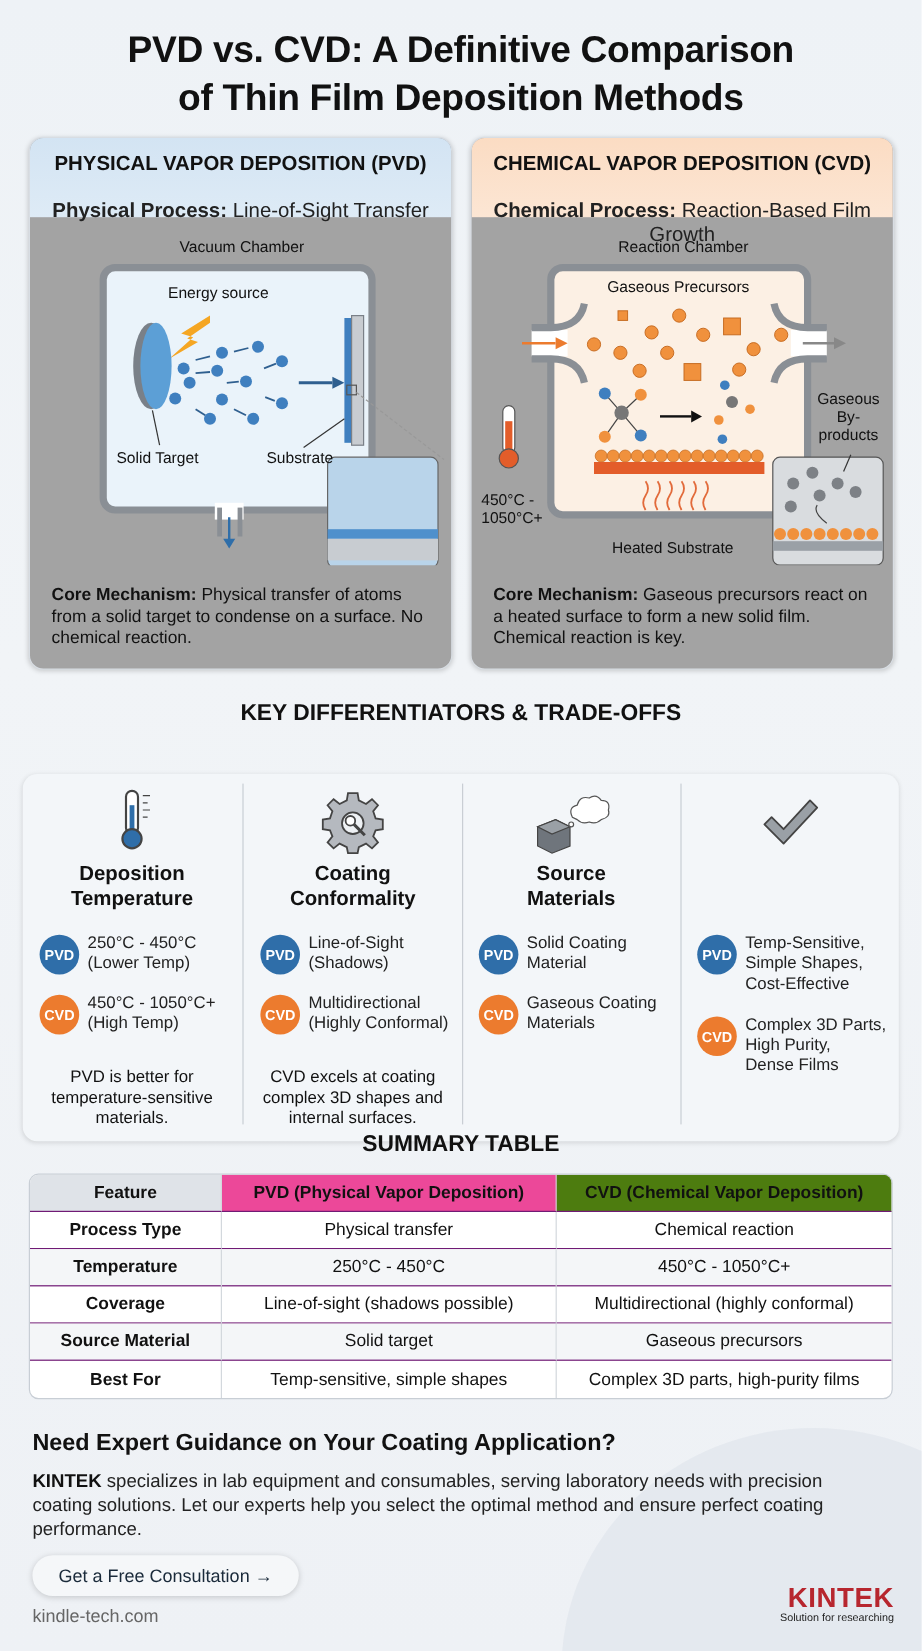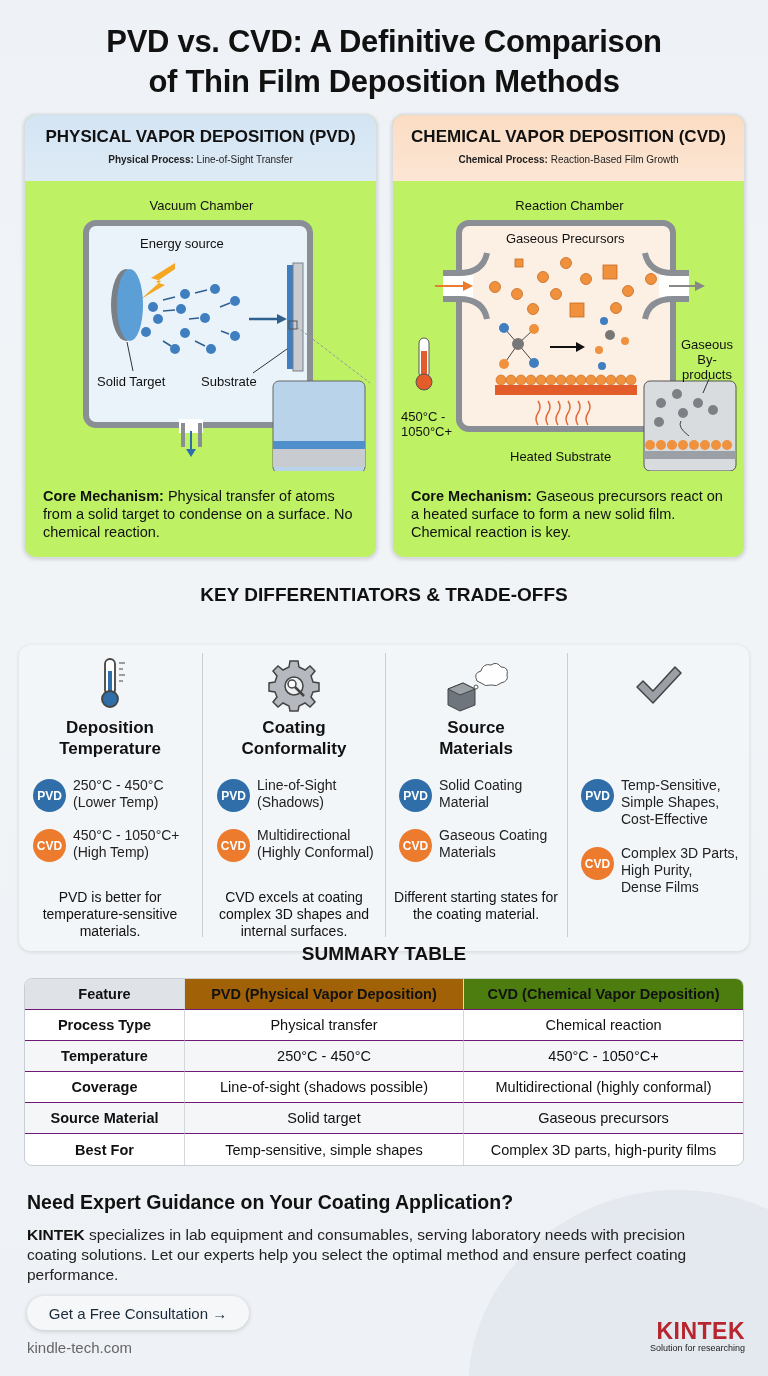--- a/index.html
+++ b/index.html
@@ -10,31 +10,31 @@
     color: #111;
     position: relative;
   }
   .main-title {
     position: absolute; top: 22px; left: 0; width: 768px;
     text-align: center; font-size: 31px; font-weight: 700; line-height: 40px;
     color: #111; letter-spacing: -0.3px;
   }
   .proc-card {
     position: absolute; top: 114px; width: 353px; height: 444px;
-    background: #bef264; border-radius: 12px;
+    background: #a3a3a3; border-radius: 12px;
     box-shadow: 0 1px 4px rgba(0,0,0,0.18); overflow: hidden;
     border: 1px solid #d8dde3;
   }
   .proc-card.pvd { left: 24px; }
   .proc-card.cvd { left: 392px; }
   .proc-head { height: 66px; text-align: center; padding-top: 12px; }
   .pvd .proc-head { background: linear-gradient(180deg, #d3e4f3, #deebf6); }
   .cvd .proc-head { background: linear-gradient(180deg, #fbdcc3, #fce6d4); }
   .proc-title { font-size: 17px; font-weight: 700; color: #111; }
-  .proc-sub { font-size: 10px; margin-top: 7px; color: #222; }
+  .proc-sub { font-size: 17px; margin-top: 19px; color: #222; }
   .proc-sub b { font-weight: 700; }
   .diagram { position: absolute; top: 66px; left: 0; width: 353px; height: 290px; }
   .chamber-label { position: absolute; top: 17px; width: 100%; text-align: center; font-size: 13px; color: #111; }
   .dlabel { position: absolute; font-size: 13px; color: #111; }
   .core { position: absolute; top: 372px; left: 18px; right: 12px; font-size: 14.5px; line-height: 18px; color: #111; }
   .core b { font-weight: 700; }
 
   .section-title { position: absolute; left: 0; width: 768px; text-align: center; font-size: 19px; font-weight: 700; color: #111; }
   .diff-panel {
     position: absolute; top: 645px; left: 19px; width: 730px; height: 306px;
@@ -54,21 +54,21 @@
   .sum-table {
     position: absolute; top: 978px; left: 24px; width: 720px;
     border-collapse: separate; border-spacing: 0;
     border: 1px solid #c8ced5; border-radius: 8px; overflow: hidden; background: #fff;
   }
   .sum-table th, .sum-table td { height: 31px; text-align: center; font-size: 14.5px; border-bottom: 1px solid #701a75; border-right: 1px solid #d3d8dd; color: #111; }
   .sum-table tr:last-child td { border-bottom: none; text-align: center; }
   .sum-table th:last-child, .sum-table td:last-child { border-right: none; }
   .sum-table th { font-weight: 700; }
   .sum-table th.c0 { background: #dfe3e8; width: 160px; }
-  .sum-table th.c1 { background: #a16207; width: 279px; }
+  .sum-table th.c1 { background: #ec4899; width: 279px; }
   .sum-table th.c2 { background: #4d7c0f; }
   .sum-table td.c0 { font-weight: 700; }
   .sum-table tr.alt td { background: #f4f6f8; }
 
   .cta-title { position: absolute; top: 1191px; left: 27px; font-size: 19.5px; font-weight: 700; color: #111; }
   .cta-body { position: absolute; top: 1225px; left: 27px; width: 680px; font-size: 15.5px; line-height: 20px; color: #222; }
   .cta-body b { font-weight: 700; color: #111; }
   .cta-button {
     position: absolute; top: 1296px; left: 27px; width: 222px; height: 34px;
     background: #f5f7f9; border-radius: 17px; box-shadow: 0 1px 5px rgba(0,0,0,0.18);
@@ -143,21 +143,21 @@
       <line x1="272" y1="146" x2="345" y2="202" stroke="#999" stroke-dasharray="3,2"></line>
 
       <rect x="248" y="200" width="92" height="92" rx="6" fill="#b9d4ea" stroke="#666"></rect>
       <rect x="248" y="260" width="92" height="8" fill="#4f90cc"></rect>
       <rect x="248" y="268" width="92" height="18" fill="#c8ccd1"></rect>
       <line x1="102" y1="161" x2="108" y2="190" stroke="#333" stroke-width="1"></line>
       <line x1="262" y1="168" x2="228" y2="192" stroke="#333" stroke-width="1"></line>
     </svg>
     <div class="dlabel" style="top:55px;left:115px">Energy source</div>
     <div class="dlabel" style="top:193px;left:72px">Solid Target</div>
-    <div class="dlabel" style="top:193px;left:176px">Substrate</div>
+    <div class="dlabel" style="top:193px;left:197px">Substrate</div>
   </div>
   <div class="core"><b>Core Mechanism:</b><span> Physical transfer of atoms from a solid target to condense on a surface. No chemical reaction.</span></div>
 </div>
 
 <div class="proc-card cvd">
   <div class="proc-head">
     <div class="proc-title">CHEMICAL VAPOR DEPOSITION (CVD)</div>
     <div class="proc-sub"><b>Chemical Process:</b><span> Reaction-Based Film Growth</span></div>
   </div>
   <div class="diagram">
@@ -254,21 +254,21 @@
           <circle cx="301" cy="264" r="5"></circle>
           <circle cx="312" cy="264" r="5"></circle>
           <circle cx="323" cy="264" r="5"></circle>
           <circle cx="334" cy="264" r="5"></circle>
         </g>
       <rect x="251" y="270" width="92" height="8" fill="#9aa0a6"></rect>
       <path d="M296,255 Q284,246 288,240" fill="none" stroke="#444"></path>
       <line x1="310" y1="212" x2="316" y2="198" stroke="#333"></line>
     </svg>
     <div class="dlabel" style="top:50px;left:113px;font-size:13px">Gaseous Precursors</div>
-    <div class="dlabel" style="top:156px;left:288px;text-align:center;white-space:pre-line;line-height:15px">Gaseous
+    <div class="dlabel" style="top:144px;left:288px;text-align:center;white-space:pre-line;line-height:15px">Gaseous
 By-
 products</div>
     <div class="dlabel" style="top:228px;left:8px;white-space:pre-line;line-height:15px">450°C -
 1050°C+</div>
     <div class="dlabel" style="top:268px;left:117px">Heated Substrate</div>
   </div>
   <div class="core"><b>Core Mechanism:</b><span> Gaseous precursors react on a heated surface to form a new solid film. Chemical reaction is key.</span></div>
 </div>
 
 <div class="section-title" style="top:584px">KEY DIFFERENTIATORS &amp; TRADE-OFFS</div>
@@ -339,21 +339,20 @@
     <div class="badge-row" style="top:124px">
       <div class="badge pvd-b">PVD</div>
       <div class="badge-text">Solid Coating
 Material</div>
     </div>
     <div class="badge-row" style="top:174px">
       <div class="badge cvd-b">CVD</div>
       <div class="badge-text">Gaseous Coating
 Materials</div>
     </div>
-    <div class="diff-note">Different starting states for the coating material.</div>
   </div>
   <div class="diff-sep" style="left:548px"></div>
 
   <div class="diff-col" style="left:548px">
     <svg class="diff-icon" viewBox="0 0 182 60">
       <path d="M70,34 L76,28 L86,38 L108,14 L114,20 L86,50 Z" fill="#9aa0a6" stroke="#444" stroke-width="1.5" stroke-linejoin="round"></path>
     </svg>
     <div class="badge-row" style="top:124px">
       <div class="badge pvd-b">PVD</div>
       <div class="badge-text">Temp-Sensitive,

